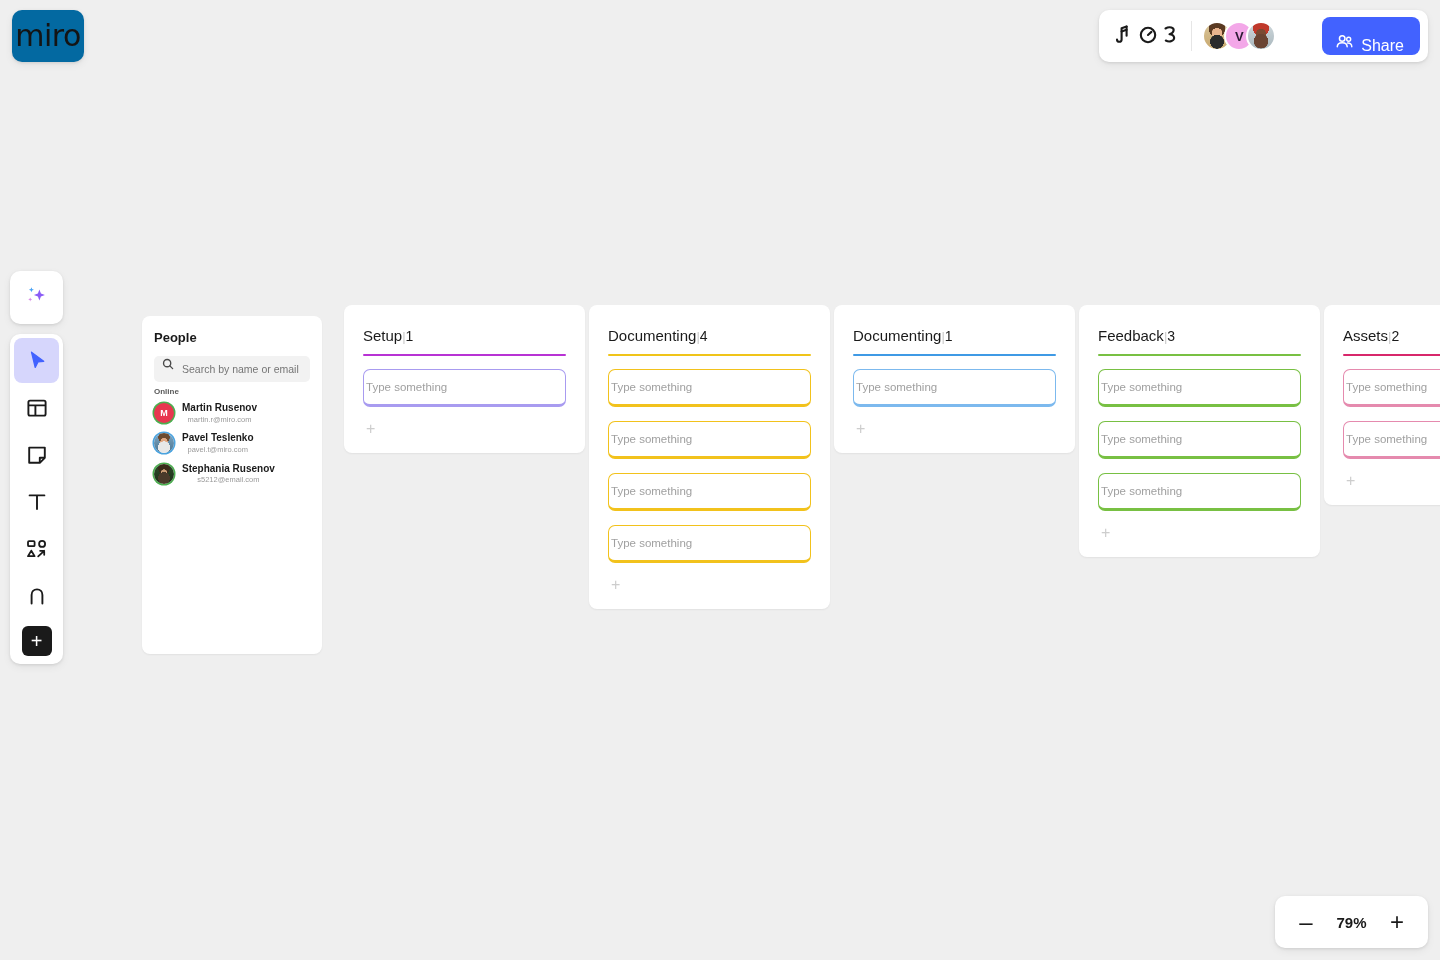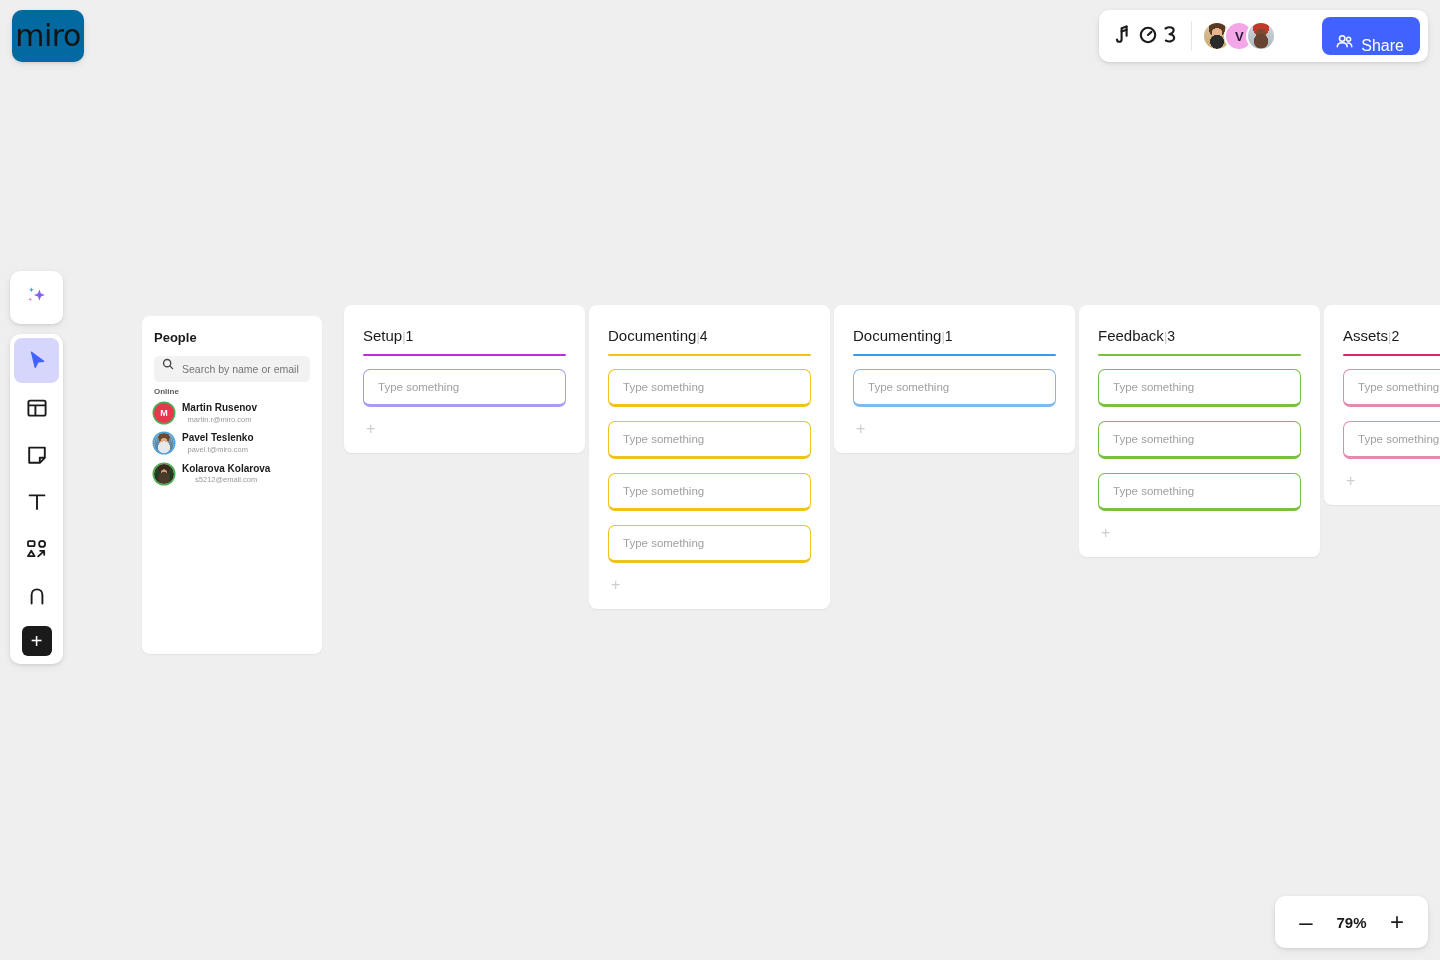--- a/index.html
+++ b/index.html
@@ -290,21 +290,21 @@
   }
   .col-sep { color: #c8c8c8; font-size: 13px; }
   .col-count { font-size: 14px; color: #1a1a1a; }
   .col-rule { height: 2px; border-radius: 1px; margin-bottom: 13px; }
   .card {
     height: 38px;
     border-radius: 7px;
     background: #fff;
     display: flex;
     align-items: center;
-    padding: 0 14px;
+    padding: 0 2px;
     margin-bottom: 14px;
     font-size: 11.5px;
     color: #a0a0a0;
     cursor: text;
   }
   .add-card {
     color: #cdcdcd;
     font-size: 16px;
     line-height: 1;
     padding-left: 3px;
@@ -468,21 +468,21 @@
     <div class="p-avatar pa-pavel ring-blue"></div>
     <div>
       <div class="p-name">Pavel Teslenko</div>
       <div class="p-mail">pavel.t@miro.com</div>
     </div>
   </div>
 
   <div class="person">
     <div class="p-avatar pa-steph ring-green"></div>
     <div>
-      <div class="p-name">Kolarova Kolarova</div>
+      <div class="p-name">Stephania Rusenov</div>
       <div class="p-mail">s5212@email.com</div>
     </div>
   </div>
 </div>
 
 <div class="board" id="board">
     <div class="column">
       <div class="col-head">
         <span class="col-name">Setup</span>
         <span class="col-sep">|</span>

